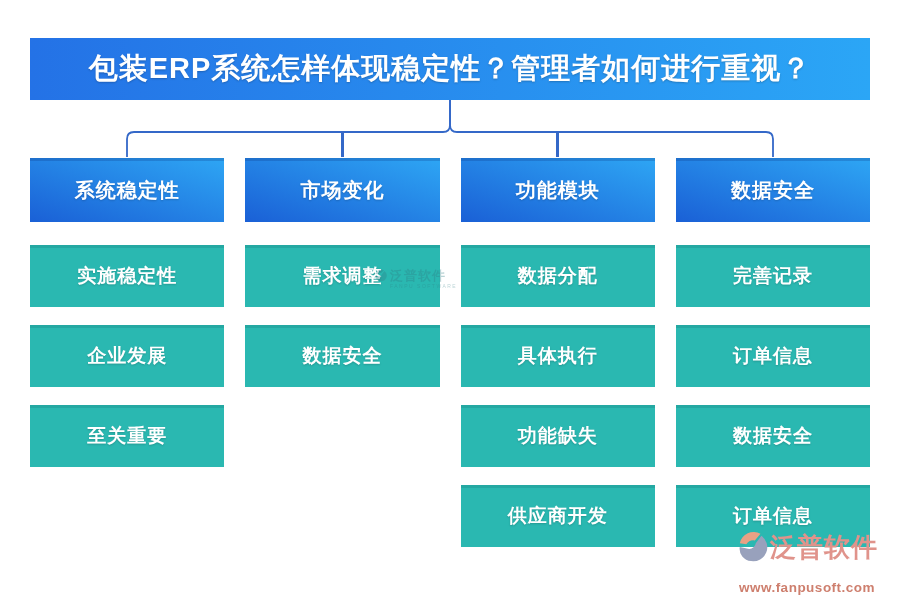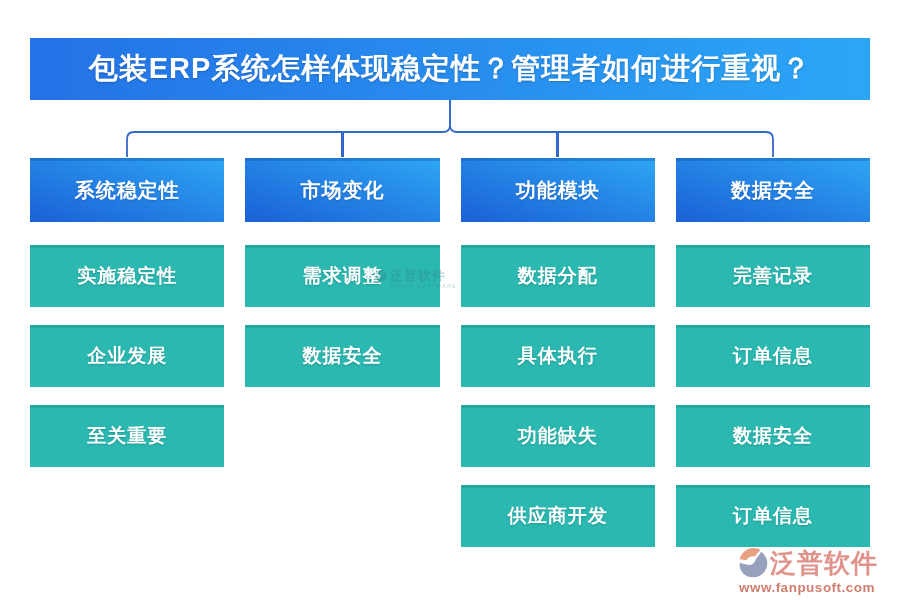--- a/index.html
+++ b/index.html
@@ -66,21 +66,21 @@
     position: absolute; right: 22px; bottom: 5px;
     display: flex; flex-direction: column; align-items: center;
   }
   .footer-row { display: flex; align-items: center; gap: 2px; }
   .footer-brand {
     color: #e0938b; font-size: 26px; font-weight: bold; letter-spacing: 1px;
     line-height: 1; white-space: nowrap;
   }
   .footer-url {
     color: #ce7f6e; font-size: 13.5px; font-weight: bold; letter-spacing: 0.5px;
-    margin-top: 1px; white-space: nowrap;
+    margin-top: 17px; white-space: nowrap;
   }
 </style>
 </head>
 <body>
 
 <div class="canvas">
 
   <div class="banner">
     <div class="title">包装ERP系统怎样体现稳定性？管理者如何进行重视？</div>
   </div>

